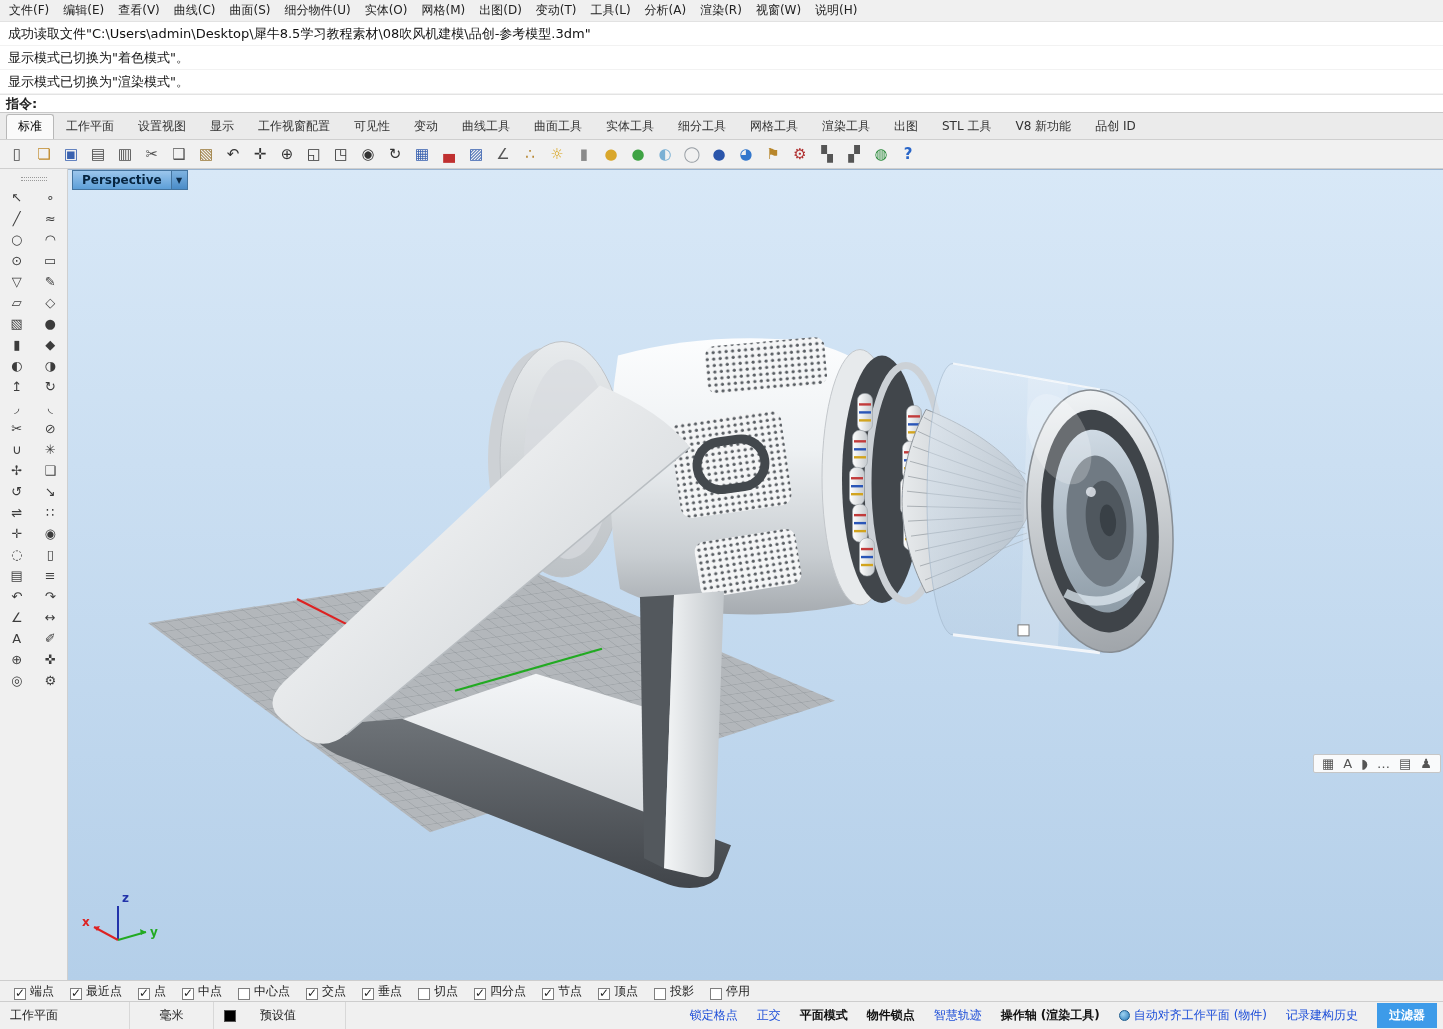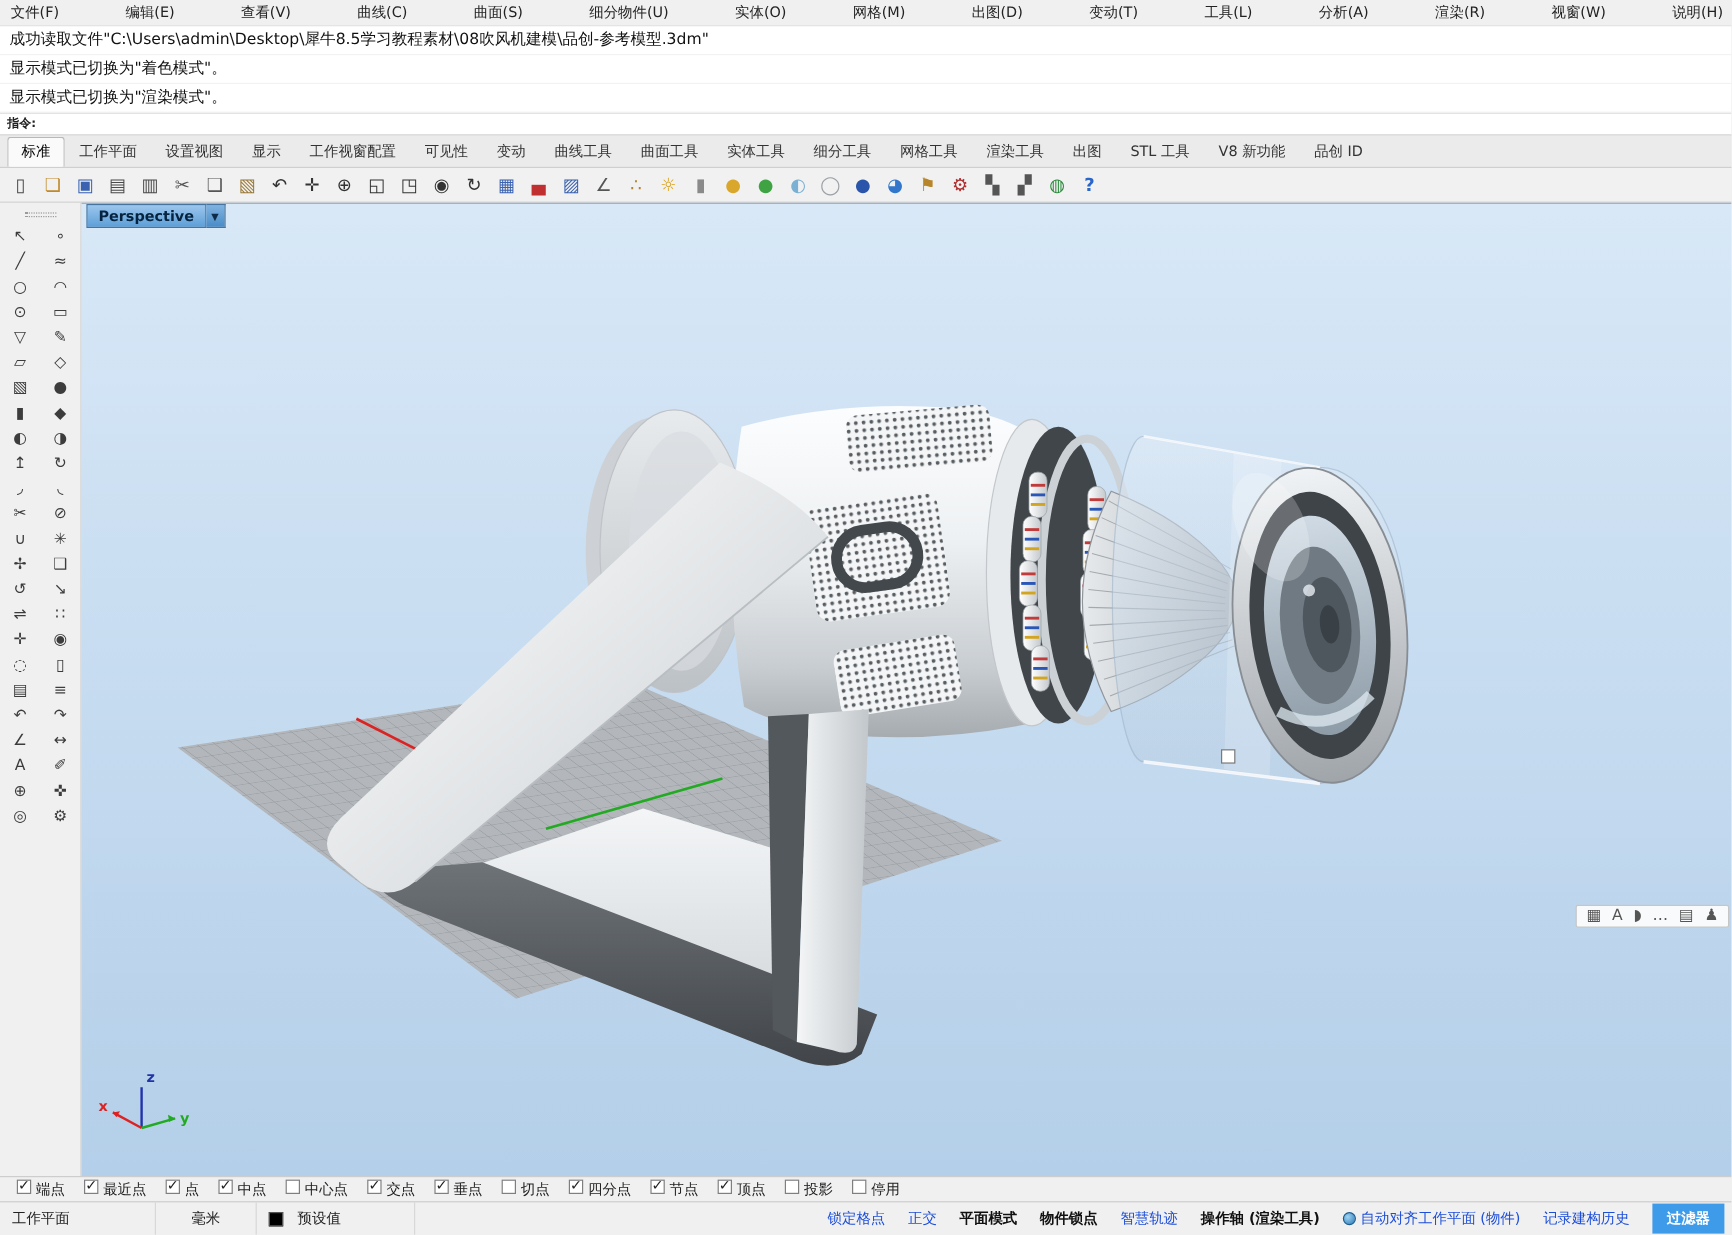--- a/index.html
+++ b/index.html
@@ -1,27 +1,27 @@
 <!DOCTYPE html>
 <html style="--accent_blue: #3d9be9; --viewport_top: #d8e8f7; --viewport_bottom: #b4cfe9; --axis_x: #dd2222; --axis_y: #22aa22; --axis_z: #2233aa;"><head>
 <meta charset="utf-8">
 <style>
   * { margin:0; padding:0; box-sizing:border-box; }
   html,body { width:1443px; height:1029px; overflow:hidden; }
   body { font-family:"DejaVu Sans","Liberation Sans",sans-serif; font-size:12px; color:#222; background:#f0f0f0; }
   .app { width:1443px; height:1029px; display:flex; flex-direction:column; }
 
   
-  .menubar { height:22px; background:#f0f0f0; display:flex; align-items:center; border-bottom:1px solid #e2e2e2; padding-left:2px; flex:0 0 auto;justify-content:space-between; }
+  .menubar { height:22px; background:#f0f0f0; display:flex; align-items:center; border-bottom:1px solid #e2e2e2; padding-left:2px; flex:0 0 auto; }
   .menu-item { padding:2px 7px; cursor:default; white-space:nowrap; }
 
   
   .cmd-area { background:#ffffff; border-bottom:1px solid #c9c9c9; flex:0 0 auto; }
   .cmd-line { height:24px; line-height:24px; padding-left:8px; font-size:13px; color:#111; border-bottom:1px solid #f2f2f2; white-space:nowrap; overflow:hidden; }
-  .cmd-prompt { height:18px; line-height:18px; padding-left:6px; font-size:10px; font-weight:bold; border-top:1px solid #e3e3e3; }
+  .cmd-prompt { height:18px; line-height:18px; padding-left:6px; font-size:13px; font-weight:bold; border-top:1px solid #e3e3e3; }
 
   
   .tabbar { height:27px; background:#ebebeb; display:flex; align-items:flex-end; padding:3px 4px 0 6px; border-bottom:1px solid #cfcfcf; flex:0 0 auto; }
   .tab { padding:3px 11px 4px 11px; color:#333; border:1px solid transparent; border-bottom:none; white-space:nowrap; cursor:default; }
   .tab.active { background:#fafafa; border-color:#b8b8b8; border-radius:3px 3px 0 0; color:#000; }
 
   
   .toolbar { height:29px; background:#f1f1f1; border-bottom:1px solid #cfcfcf; display:flex; align-items:center; padding-left:4px; gap:1px; flex:0 0 auto; }
   .tbtn { width:26px; height:24px; display:flex; align-items:center; justify-content:center; border-radius:3px; cursor:default; }
   .tglyph { font-size:15px; line-height:1; }
@@ -42,31 +42,31 @@
   .vp-arrow { background:linear-gradient(#7fb3e0,#4a8cc8); border:1px solid #44749f; border-left:none; width:16px; display:flex; align-items:center; justify-content:center; font-size:8px; color:#0d2b47; }
 
   .mini-toolbar { position:absolute; top:584px; right:2px; background:rgba(252,252,252,0.95); border:1px solid #c6c6c6; border-radius:2px; display:flex; align-items:center; gap:9px; padding:2px 8px; z-index:5; }
   .mini-icon { font-size:13px; color:#555; line-height:1; }
 
   .axis-icon { position:absolute; left:6px; bottom:18px; z-index:4; }
   .axis-icon text { font-size:12px; font-weight:bold; }
 
   
   .osnapbar { height:21px; background:#f0f0f0; border-top:1px solid #cdcdcd; display:flex; align-items:center; gap:16px; padding-left:14px; flex:0 0 auto; }
-  .osnap-item { display:flex; align-items:flex-start; gap:4px; cursor:default; }
+  .osnap-item { display:flex; align-items:flex-end; gap:4px; cursor:default; }
   .cb { width:12px; height:12px; background:#fff; border:1px solid #7f7f7f; position:relative; display:inline-block; }
   .osnap-item.checked .cb::after { content:"✓"; position:absolute; left:0px; top:-3px; font-size:12px; font-weight:bold; color:#222; }
 
   
   .statusbar { height:28px; background:#f0f0f0; border-top:1px solid #cdcdcd; display:flex; align-items:stretch; font-size:12px; flex:0 0 auto; }
   .scell { display:flex; align-items:center; padding:0 10px; border-right:1px solid #d8d8d8; white-space:nowrap; }
   .scell.cplane { width:130px; }
   .scell.coords { width:235px; gap:12px; }
   .scell.units { width:84px; justify-content:center; }
-  .scell.layer { width:132px; gap:12px; }
+  .scell.layer { width:132px; gap:24px; }
   .swatch { width:12px; height:12px; background:#000; border:1px solid #555; display:inline-block; }
   .stoggles { display:flex; align-items:center; gap:19px; margin-left:auto; padding-right:6px; }
   .stoggle { color:#1d4ed8; white-space:nowrap; display:flex; align-items:center; gap:4px; cursor:default; }
   .stoggle.bold { font-weight:bold; color:#111; }
   .stoggle.highlight { background:var(--accent_blue); color:#fff; padding:4px 12px; font-weight:bold; }
   .sticon { display:none; }
   .stoggle.icon .sticon { display:inline-block; width:11px; height:11px; border-radius:50%; background:radial-gradient(circle at 35% 35%, #9fd4f2, #2a7ab8); border:1px solid #1d5c8e; }
 </style>
 </head>
 <body>

